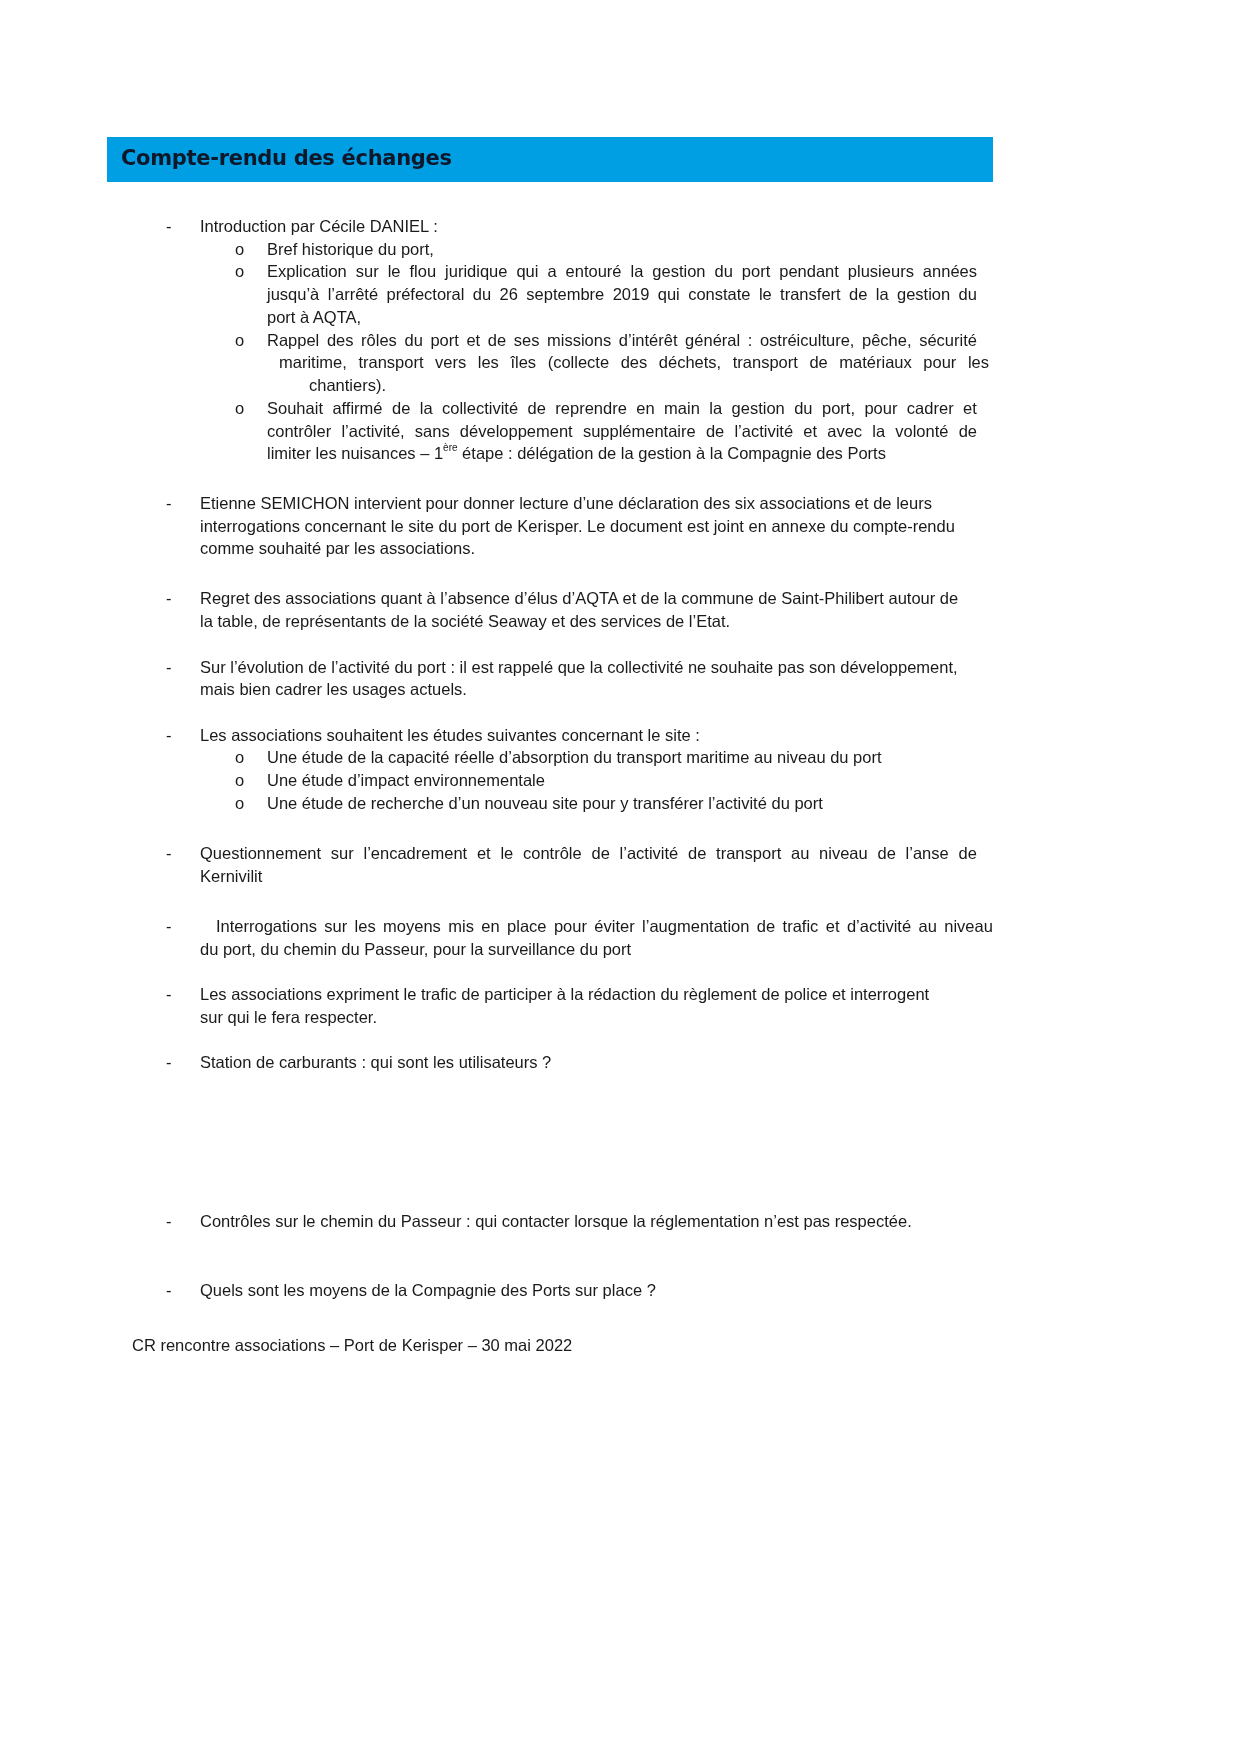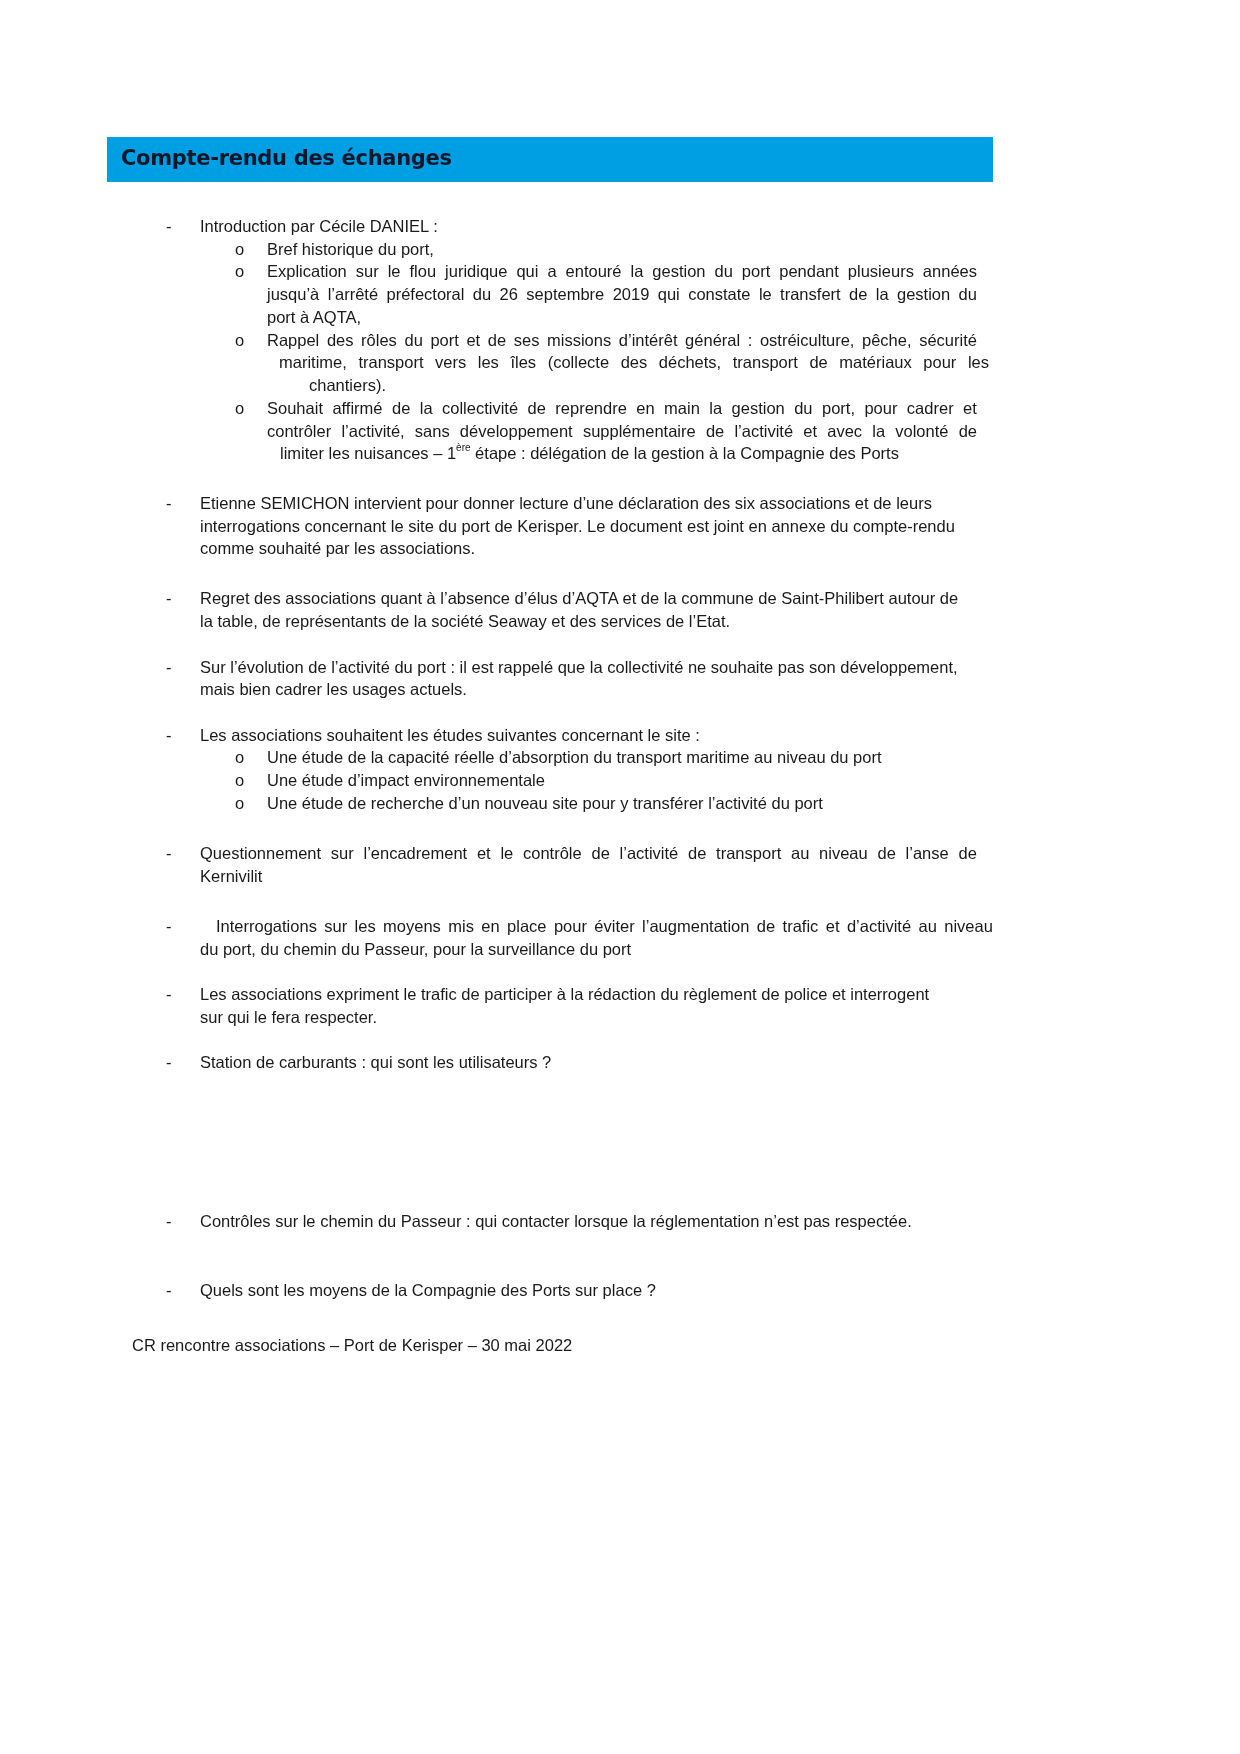--- a/index.html
+++ b/index.html
@@ -125,21 +125,21 @@
       <span>développement</span>
       <span>supplémentaire</span>
       <span>de</span>
       <span>l’activité</span>
       <span>et</span>
       <span>avec</span>
       <span>la</span>
       <span>volonté</span>
       <span>de</span>
     </div>
-    <div class="line" style="left: 267px; top: 441.65px; margin-left: 13px;">limiter les nuisances – 1<sup>ère</sup> étape : délégation de la gestion à la Compagnie des Ports</div>
+    <div class="line" style="left: 267px; top: 441.65px;">limiter les nuisances – 1<sup>ère</sup> étape : délégation de la gestion à la Compagnie des Ports</div>
     <div class="mark" style="left: 166px; top: 491.65px;">-</div>
     <div class="line" style="left: 200px; top: 491.65px;">Etienne SEMICHON intervient pour donner lecture d’une déclaration des six associations et de leurs</div>
     <div class="line" style="left: 200px; top: 514.65px;">interrogations concernant le site du port de Kerisper. Le document est joint en annexe du compte-rendu</div>
     <div class="line" style="left: 200px; top: 536.65px;">comme souhaité par les associations.</div>
     <div class="mark" style="left: 166px; top: 586.65px;">-</div>
     <div class="line" style="left: 200px; top: 586.65px;">Regret des associations quant à l’absence d’élus d’AQTA et de la commune de Saint-Philibert autour de</div>
     <div class="line" style="left: 200px; top: 609.65px;">la table, de représentants de la société Seaway et des services de l’Etat.</div>
     <div class="mark" style="left: 166px; top: 655.65px;">-</div>
     <div class="line" style="left: 200px; top: 655.65px;">Sur l’évolution de l’activité du port : il est rappelé que la collectivité ne souhaite pas son développement,</div>
     <div class="line" style="left: 200px; top: 677.65px;">mais bien cadrer les usages actuels.</div>

